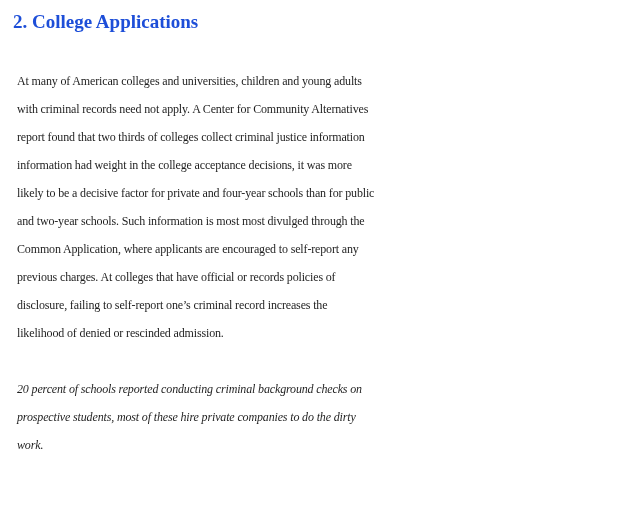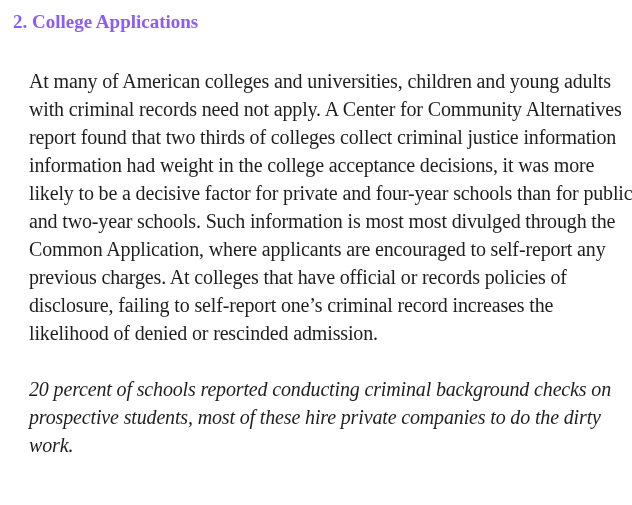--- a/index.html
+++ b/index.html
@@ -4,24 +4,24 @@
   <style>
     html, body { margin: 0; padding: 0; background: #ffffff; }
     body { width: 632px; height: 505px; overflow: hidden; position: relative; }
     .article {
       position: absolute; left: 13px; top: 8px; width: 612px;
       font-family: "Liberation Serif", "DejaVu Serif", serif;
       color: #1e1e1e;
     }
     .heading {
       font-weight: bold; font-size: 19px; line-height: 28px;
-      margin: 0; color: #8b5cf6;
+      margin: 0; color: #1d4ed8;
     }
     .para {
-      font-size: 20px; line-height: 28px; margin: 16px;
+      font-size: 12px; line-height: 28px; margin: 4px;
       letter-spacing: -0.15px;
     }
     .para.first { margin-top: 31px; }
     .para.second { margin-top: 28px; font-style: italic; }
     .line { display: block; white-space: nowrap; }
   </style>
 </head>
 <body>
 
 <div class="article">

